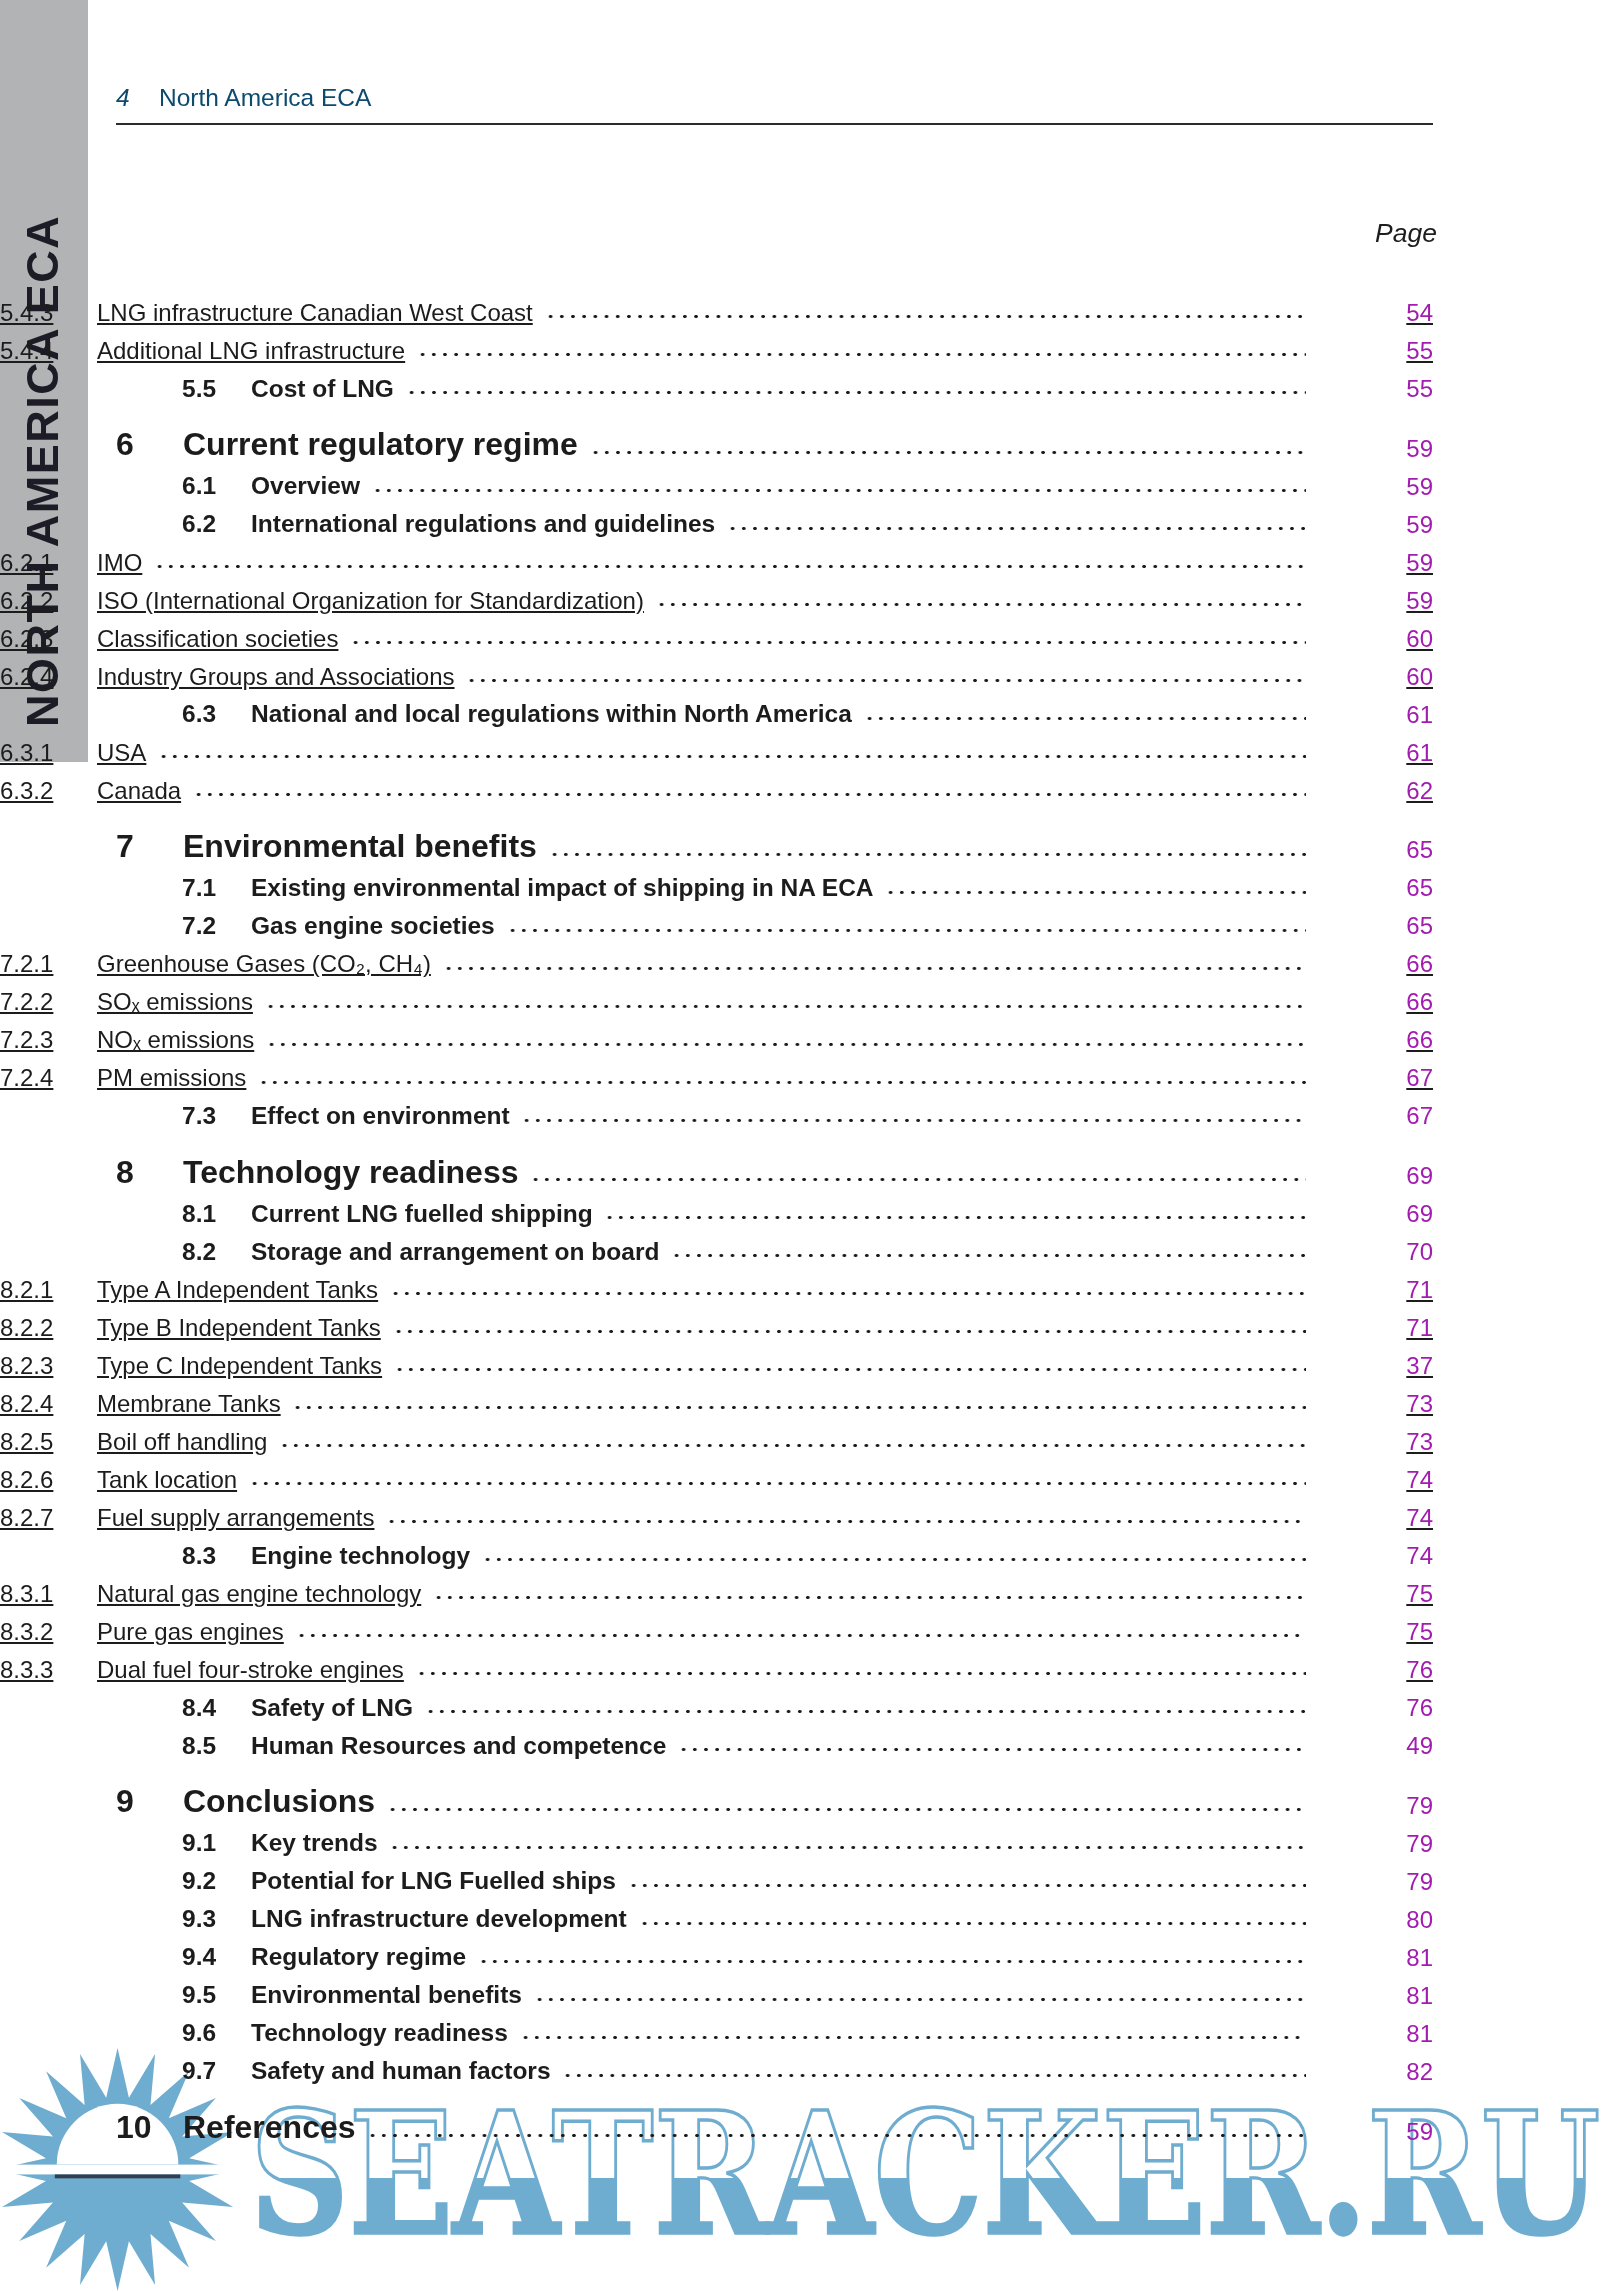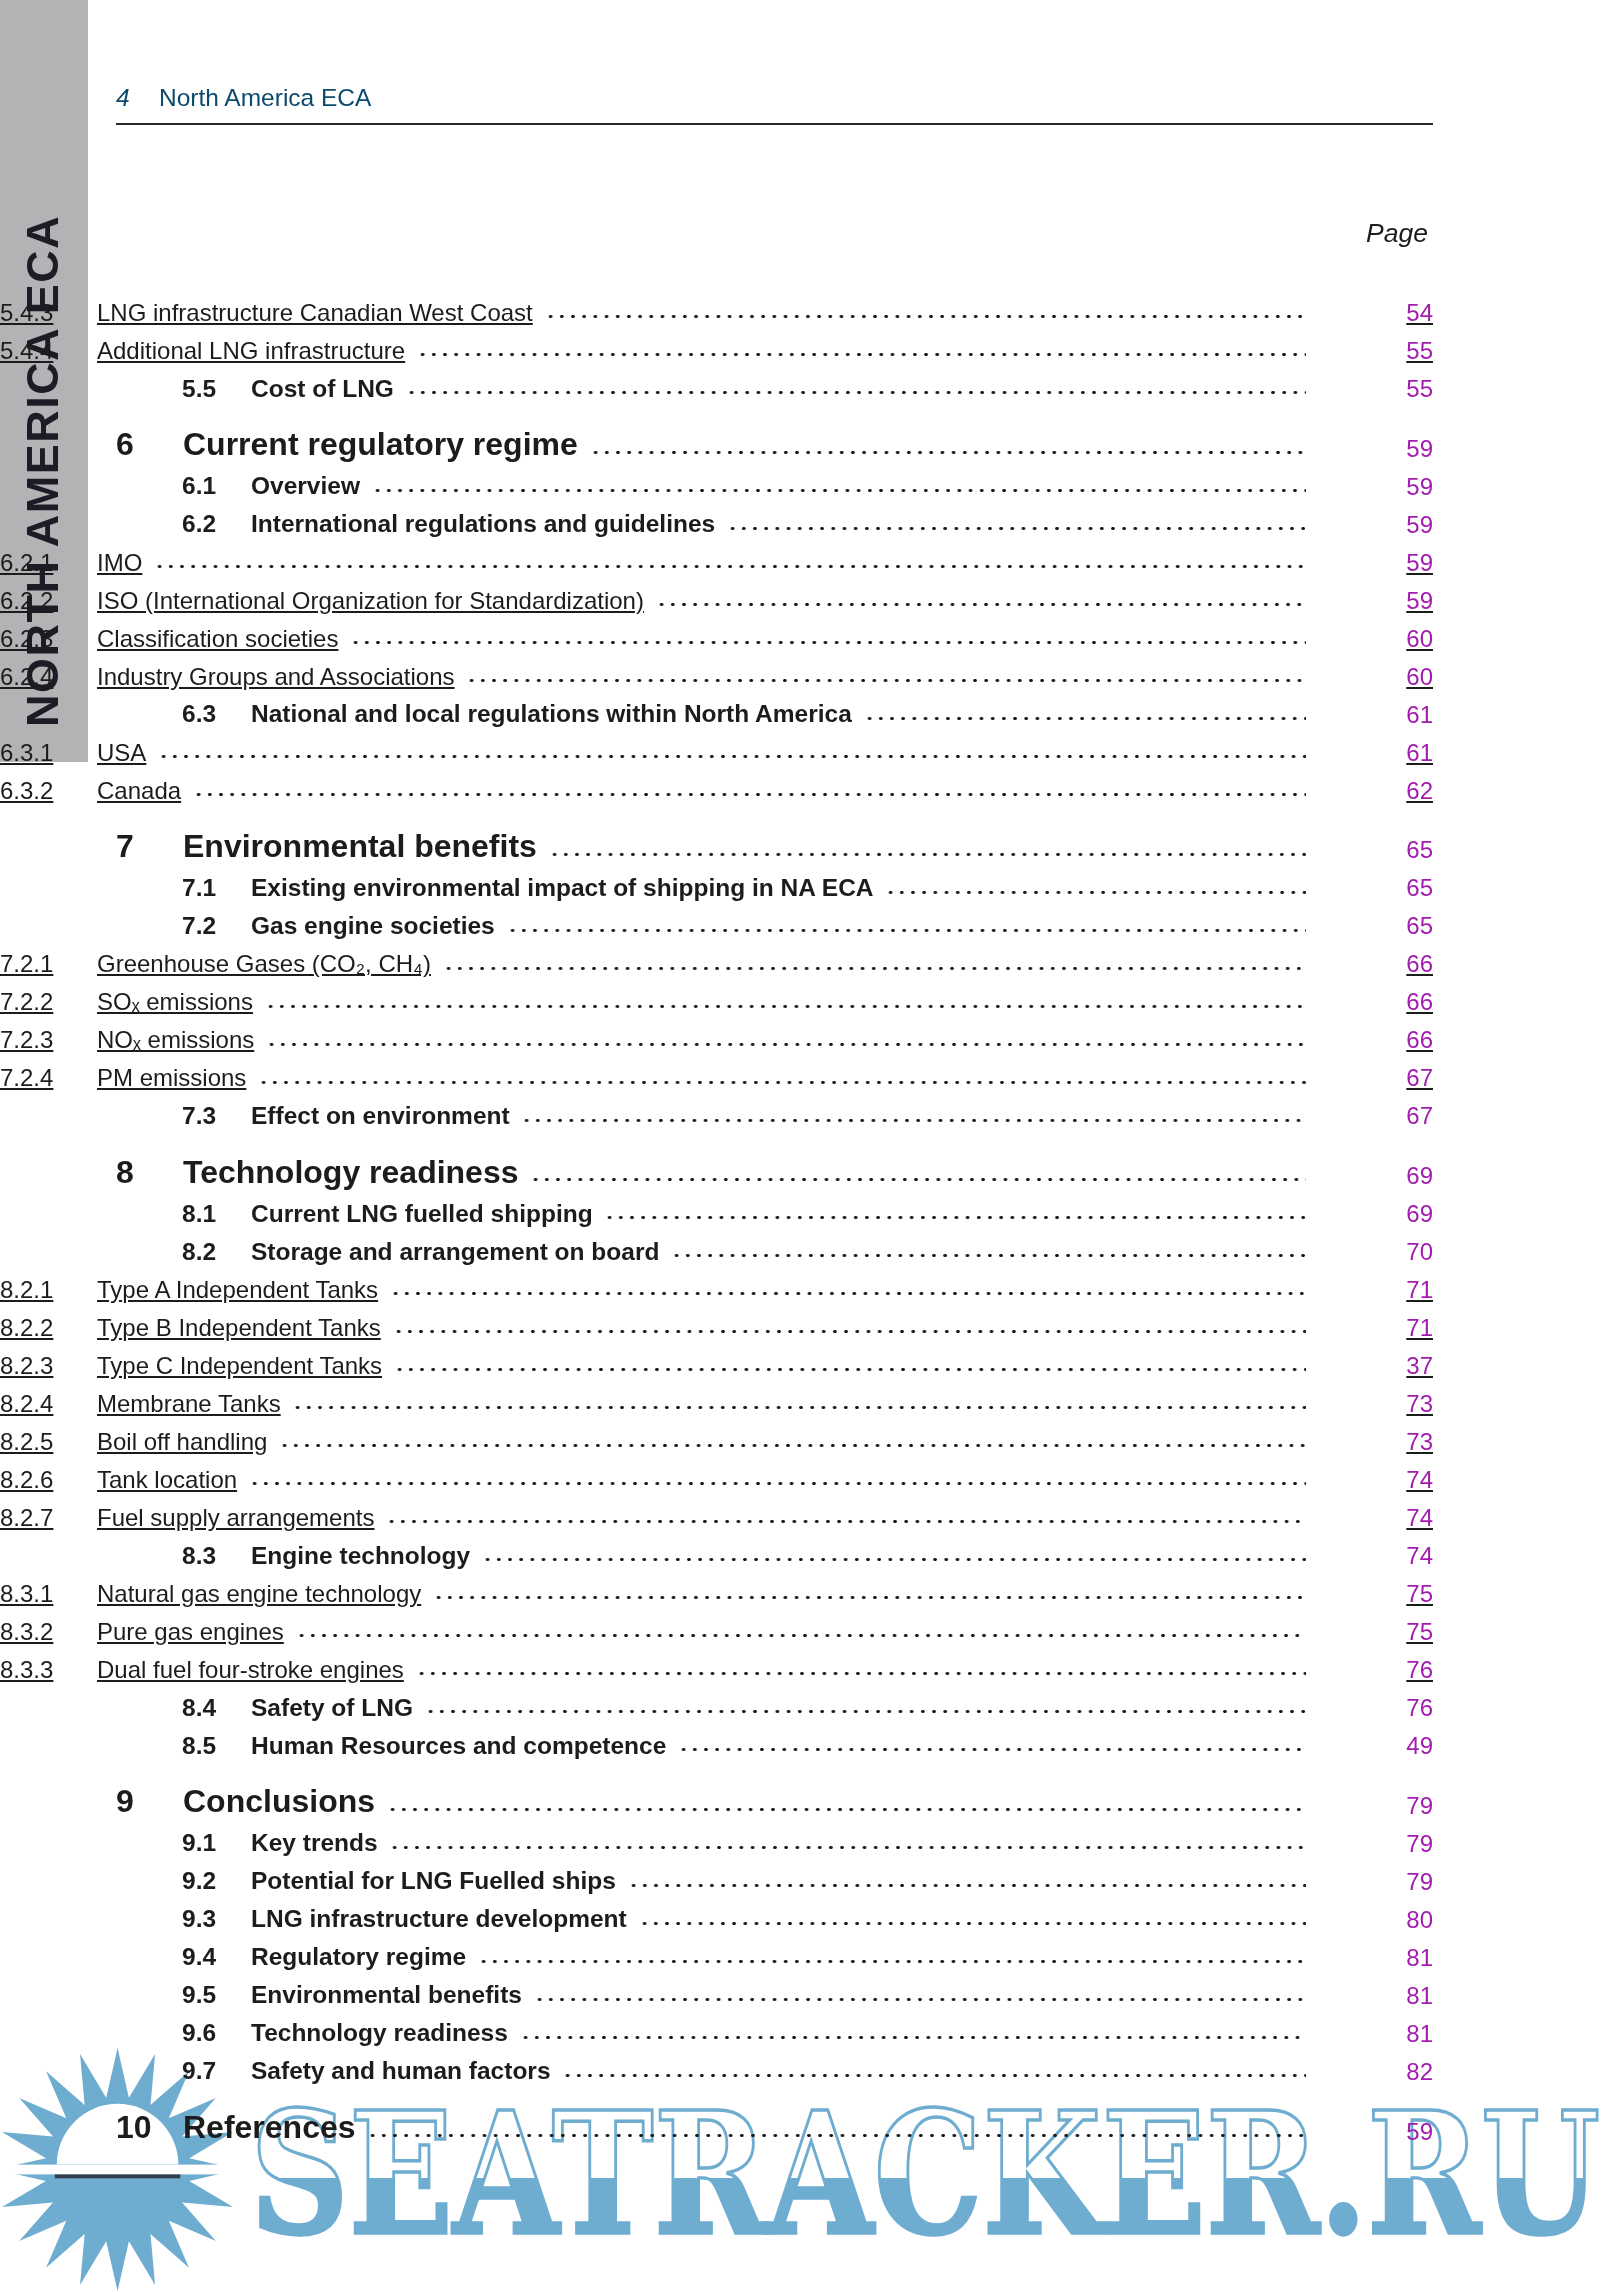--- a/index.html
+++ b/index.html
@@ -23,21 +23,21 @@
   .header {
     position:absolute; left:116px; top:84px; width:1317px;
     font-size:24.5px; color:#0c4a6e; z-index:2;
   }
   .header .hnum { font-style:italic; display:inline-block; width:43px; }
   .header-rule {
     position:absolute; left:116px; top:123px; width:1317px; height:2px;
     background:#2b2b2b; z-index:2;
   }
   .page-label {
-    position:absolute; left:111px; top:218px; width:1317px;
+    position:absolute; left:120px; top:218px; width:1317px;
     text-align:right; font-style:italic; font-size:26.5px; color:#1d1d1d; z-index:2;
   }
   
   .toc { position:absolute; left:0; top:288px; width:1433px; z-index:2; }
   .row { display:flex; align-items:flex-end; line-height:1.08; }
   .row .num  { flex:none; }
   .row .title{ flex:none; white-space:nowrap; }
   .leader {
     flex:1 1 auto; height:4.9px; margin:0 0 6.9px 11.8px;
     background-image:radial-gradient(circle, #1b1b1b 1.5px, rgba(0,0,0,0) 1.9px);

